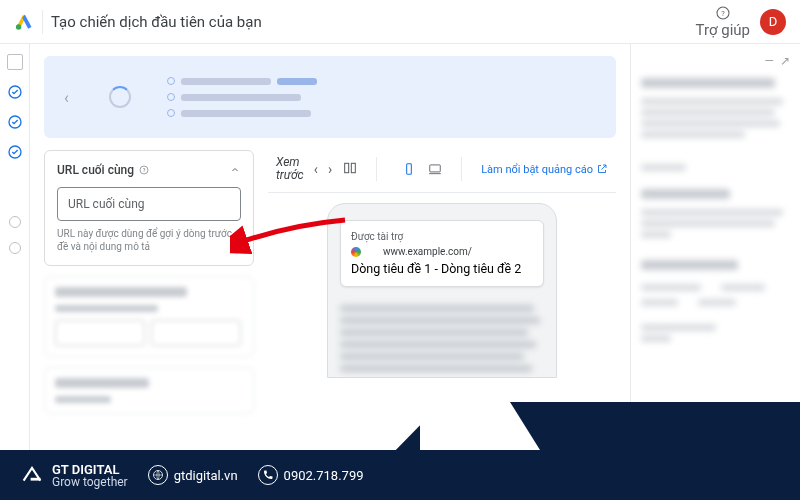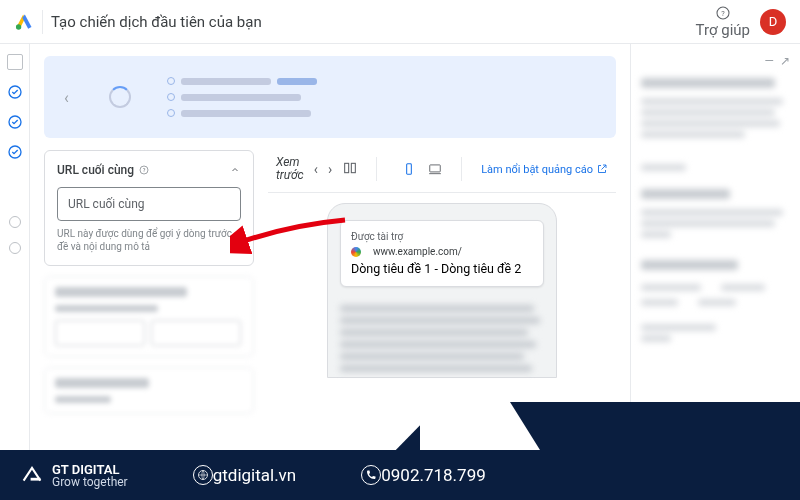--- a/index.html
+++ b/index.html
@@ -48,37 +48,37 @@
   .prev-bar{display:flex;align-items:center;gap:10px;border-bottom:1px solid #e8eaed;padding:6px 8px 10px 8px;}
   .prev-bar .lbl{font-size:12px;color:#3c4043;display:flex;flex-direction:column;line-height:1.1;font-style:italic;}
   .prev-bar .nav{color:#5f6368;display:flex;gap:10px;font-size:14px;}
   .prev-bar .devs{display:flex;gap:10px;margin-left:6px;}
   .prev-bar .dev{width:16px;height:14px;}
   .prev-bar .link{color:#1a73e8;font-size:11px;margin-left:auto;display:flex;align-items:center;gap:3px;}
   .phone-wrap{display:flex;justify-content:center;padding-top:10px;}
   .phone{width:230px;background:#f1f3f4;border:1px solid #dadce0;border-radius:18px 18px 0 0;padding:16px 12px 0 12px;}
   .ad-card{background:#fff;border:1px solid #dadce0;border-radius:6px;padding:10px;box-shadow:0 1px 2px rgba(0,0,0,.08);}
   .ad-tag{font-size:10px;color:#5f6368;margin-bottom:4px;}
-  .ad-url{display:flex;align-items:center;gap:12px;font-size:10px;color:#3c4043;}
+  .ad-url{display:flex;align-items:center;gap:22px;font-size:10px;color:#3c4043;}
   .ad-url .favicon{width:10px;height:10px;border-radius:50%;background:conic-gradient(#4285f4,#34a853,#fbbc04,#ea4335,#4285f4);}
   .ad-title{color:#000000;font-size:12.5px;margin-top:4px;}
   .ad-desc{font-size:10px;color:#5f6368;margin-top:3px;}
   .para-blur{margin-top:18px;filter:blur(3px);}
   .para-blur div{height:7px;background:#c8ccd1;border-radius:3px;margin:5px 0;}
   .right .rblur{filter:blur(3px);}
   .right .rh{height:10px;background:#c8ccd1;border-radius:3px;margin-bottom:10px;}
   .right .rt{height:7px;background:#d9dce0;border-radius:3px;margin:4px 0;}
   .right .topicons{display:flex;justify-content:flex-end;gap:6px;color:#9aa0a6;margin-bottom:10px;}
   .arrow-anno{position:absolute;left:230px;top:215px;pointer-events:none;z-index:50;}
   .arrow-anno svg{width:120px;height:40px;}
   .footer{position:absolute;bottom:0;left:0;right:0;height:50px;background:#0a1e3f;display:flex;align-items:center;padding:0 18px;color:#fff;gap:20px;}
   .footer .brand{display:flex;align-items:center;gap:6px;font-size:13px;font-weight:600;}
   .footer .brand svg{width:28px;height:28px;}
   .footer .sub{font-size:12px;font-weight:400;display:block;margin-top:-2px;color:#cfd8e6;}
-  .footer .item{display:flex;align-items:center;font-size:17px;margin-left:45px;}
+  .footer .item{display:flex;align-items:center;gap:6px;font-size:13px;}
   .footer .item .ico{width:20px;height:20px;border:1.5px solid #fff;border-radius:50%;display:flex;align-items:center;justify-content:center;}
   .footer::before{content:"";position:absolute;right:0;top:-48px;width:470px;height:48px;background:#0a1e3f;clip-path:polygon(14% 100%,100% 100%,100% 0%,24% 0%);}
   .footer::after{content:"";position:absolute;right:260px;top:-48px;width:120px;height:48px;background:#fff;clip-path:polygon(0 100%,100% 100%,75% 0,0 0);mix-blend-mode:normal;}
   .divider{width:1px;height:24px;background:#e8eaed;margin:0 8px;}
   .colsico svg{width:16px;height:16px;}
 </style>
 </head>
 <body>
 
 <div class="topbar">

